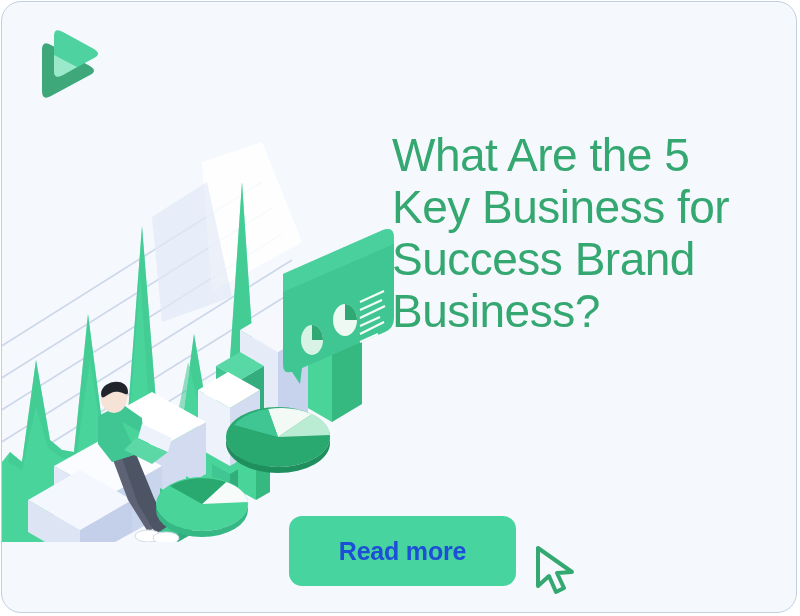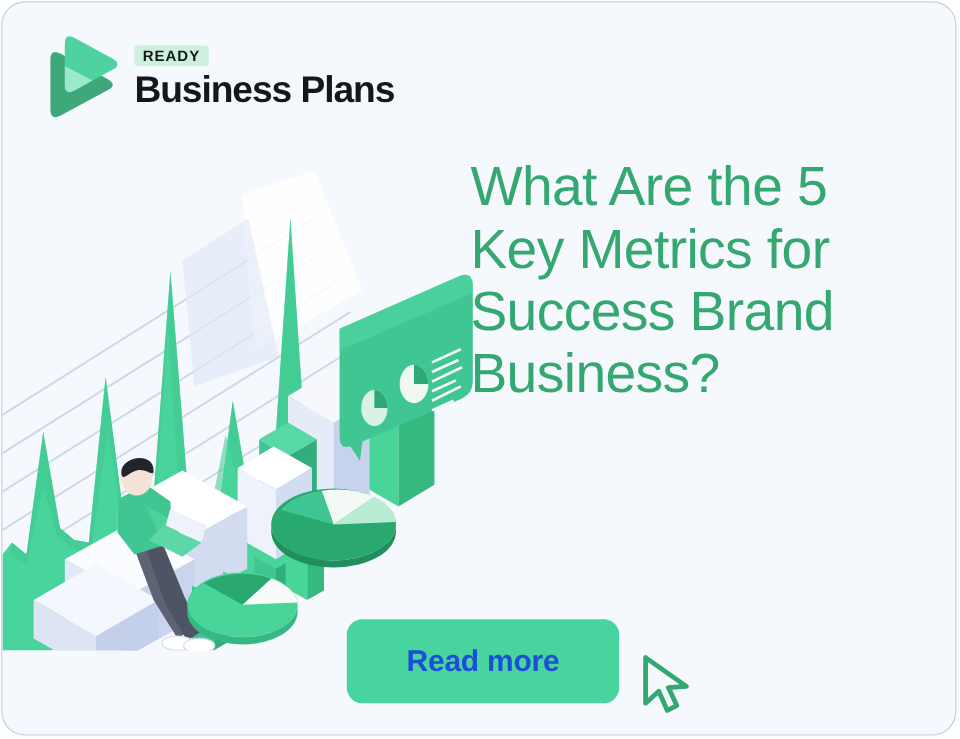--- a/index.html
+++ b/index.html
@@ -260,29 +260,25 @@
       </g>
     </svg>
   </div>
 
   <div id="logo-lockup">
     <svg id="logo-mark" viewBox="0 0 66 74">
       <path d="M10,22 Q10,12 19,17 L58,38 Q66,43 58,47 L19,68 Q10,73 10,63 Z" fill="#3fa87b"></path>
       <path d="M22,8 Q22,-1 31,4 L62,21 Q70,26 62,30 L31,47 Q22,52 22,43 Z" fill="#4ed3a0"></path>
       <path d="M22,27 L22,43 Q22,52 31,47 L45,39 Z" fill="#a8ecd1" opacity="0.85"></path>
     </svg>
-    <div id="logo-words">
-      <span id="ready-badge">READY</span>
-      <span id="brand-wordmark">Business Plans</span>
-    </div>
   </div>
 
   <h1 id="headline">
     <span class="hl-line">What Are the 5</span>
-    <span class="hl-line">Key Metrics for</span>
+    <span class="hl-line">Key Business for</span>
     <span class="hl-line">Success Brand</span>
     <span class="hl-line">Business?</span>
   </h1>
 
   <div id="cta-row">
     <button id="read-more-button">Read more</button>
     <svg id="cursor-arrow" width="56" height="60" viewBox="0 0 56 60">
       <path d="M8,6 L8,44 L19,34 L26,50 L34,46 L27,31 L42,30 Z" fill="none" stroke="#33a870" stroke-width="4" stroke-linejoin="round" stroke-linecap="round"></path>
     </svg>
   </div>

